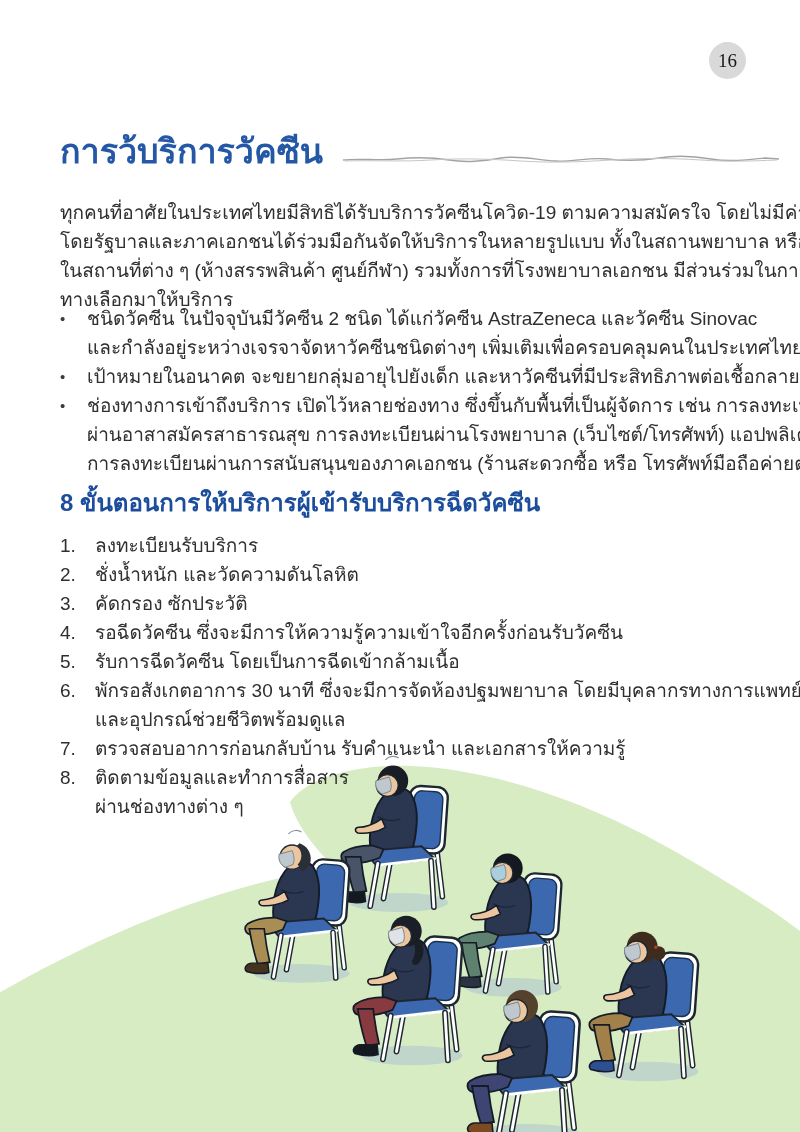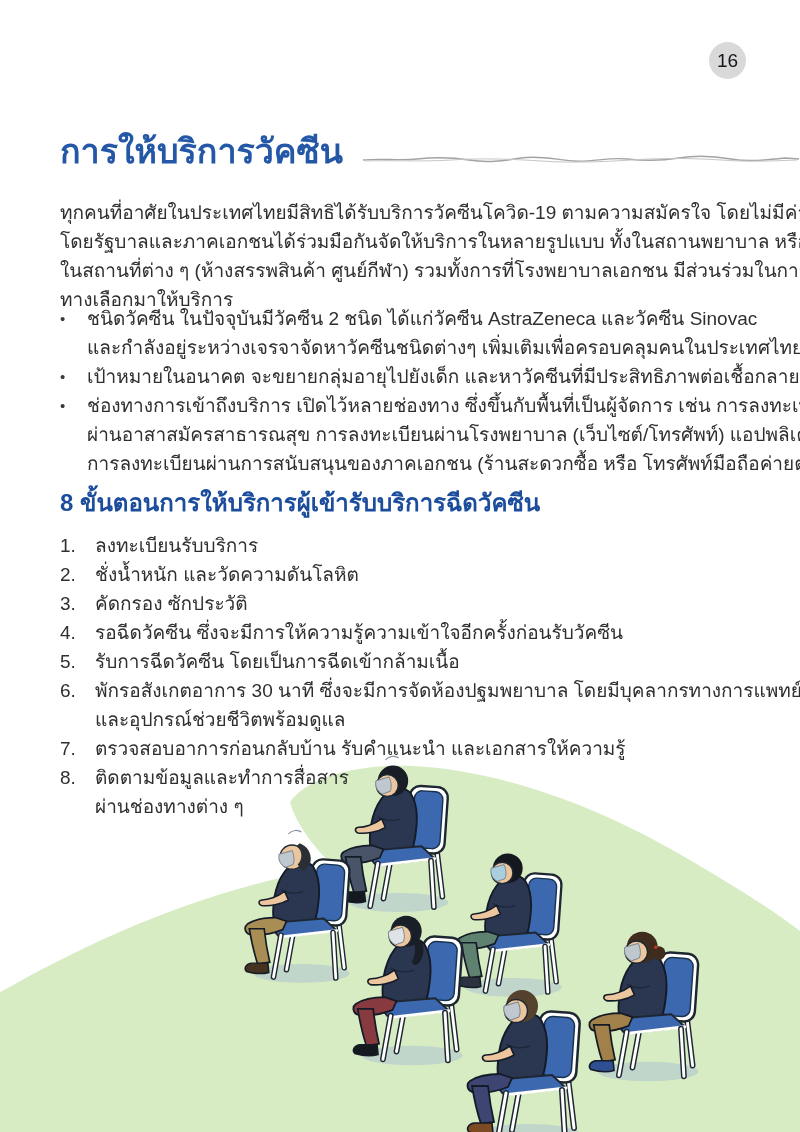--- a/index.html
+++ b/index.html
@@ -9,21 +9,21 @@
     font-family:"Liberation Sans","DejaVu Sans",sans-serif;
     color:#2f2f2f;
   }
   .page{position:absolute;inset:0;width:800px;height:1132px;}
   .illu{position:absolute;left:0;top:0;z-index:0;}
   .txt-layer{position:absolute;inset:0;z-index:1;}
 
   .page-num{
     position:absolute;top:42px;left:709px;width:37px;height:37px;border-radius:50%;
     background:#d9d9d9;display:flex;align-items:center;justify-content:center;
-    font-size:19px;color:#16161a;font-family:Liberation Sans, sans-serif;
+    font-size:19px;color:#16161a;font-family:Liberation Serif, serif;
   }
 
   .heading-row{position:absolute;left:60px;top:128px;display:flex;align-items:center;}
   .main-heading{
     font-size:34px;font-weight:bold;color:#2458a6;line-height:46px;white-space:nowrap;
   }
   .squiggle{margin-left:18px;margin-top:14px;}
 
   .intro{position:absolute;left:60px;top:198px;font-size:19px;line-height:29px;}
   .line{white-space:nowrap;}
@@ -204,21 +204,21 @@
       </g>
   </svg>
 
   <div class="txt-layer">
 
     <div class="page-num">
       <span>16</span>
     </div>
 
     <div class="heading-row">
-      <span class="main-heading">การให้บริการวัคซีน</span>
+      <span class="main-heading">การว้บริการวัคซีน</span>
       <svg class="squiggle" width="440" height="12" viewBox="0 0 440 12">
         <path d="M2,8 C 20,6 38,9 56,7 S 90,5 108,8 S 142,9 160,6 S 196,8 214,9 S 248,5 266,7 S 300,9 318,6 S 352,4 370,7 S 406,8 424,6 L 438,7" fill="none" stroke="#a3a3a3" stroke-width="1.4"></path>
         <path d="M4,9 C 30,8 60,10 90,8 S 150,7 180,9 S 240,10 270,8 S 330,6 360,8 S 410,9 436,8" fill="none" stroke="#c6c6c6" stroke-width="1"></path>
       </svg>
     </div>
 
     <div class="intro">
       <div class="line">ทุกคนที่อาศัยในประเทศไทยมีสิทธิได้รับบริการวัคซีนโควิด-19 ตามความสมัครใจ โดยไม่มีค่าใช้จ่าย</div>
       <div class="line">โดยรัฐบาลและภาคเอกชนได้ร่วมมือกันจัดให้บริการในหลายรูปแบบ ทั้งในสถานพยาบาล หรือ</div>
       <div class="line">ในสถานที่ต่าง ๆ (ห้างสรรพสินค้า ศูนย์กีฬา) รวมทั้งการที่โรงพยาบาลเอกชน มีส่วนร่วมในการนำวัคซีน</div>

